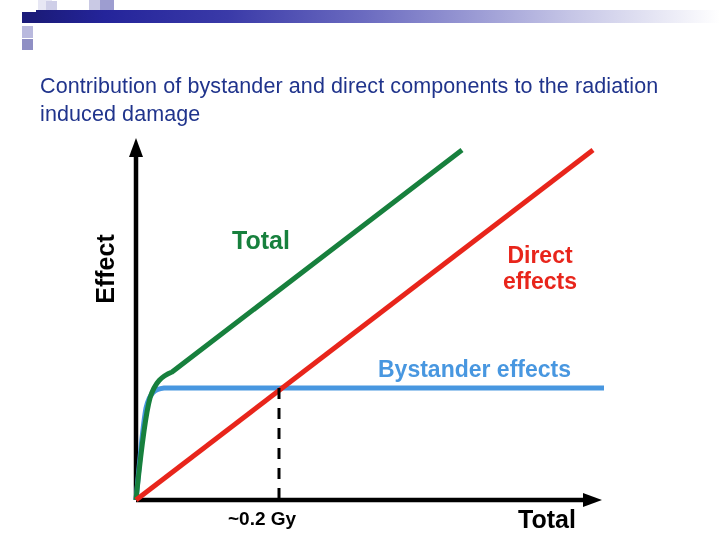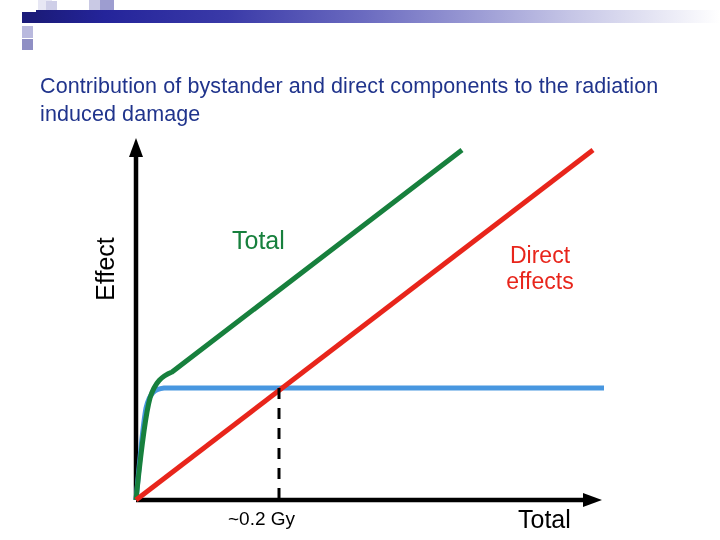--- a/index.html
+++ b/index.html
@@ -58,20 +58,21 @@
     margin-top: 46px;
   }
 
   
   #chart {
     position: absolute;
     left: 0;
     top: 0;
     width: 720px;
     height: 540px;
+    font-weight: bold;
   }
 
   .chart-label {
     position: absolute;
     white-space: pre;
     line-height: 1.12;
   }
 
   #label-total {
     left: 232px; top: 226px;
@@ -152,20 +153,21 @@
     <line id="series-direct" x1="136" y1="500" x2="593" y2="150" stroke="#e8251b" stroke-width="5" stroke-linecap="butt"></line>
 
     <line id="threshold-line" x1="279" y1="388" x2="279" y2="500" stroke="#000000" stroke-width="3" stroke-dasharray="11 9"></line>
 
   </svg>
 
   <div class="chart-label" id="label-total">Total</div>
 
   <div class="chart-label" id="label-direct"><span>Direct</span><br><span>effects</span></div>
 
+  <div class="chart-label" id="label-bystander">Bystander effects</div>
 
   <div class="chart-label" id="label-dose">Total</div>
 
   <div class="chart-label" id="label-effect">Effect</div>
 
   <div class="chart-label" id="label-threshold">~0.2 Gy</div>
 
 </div>
 
 </body></html>

